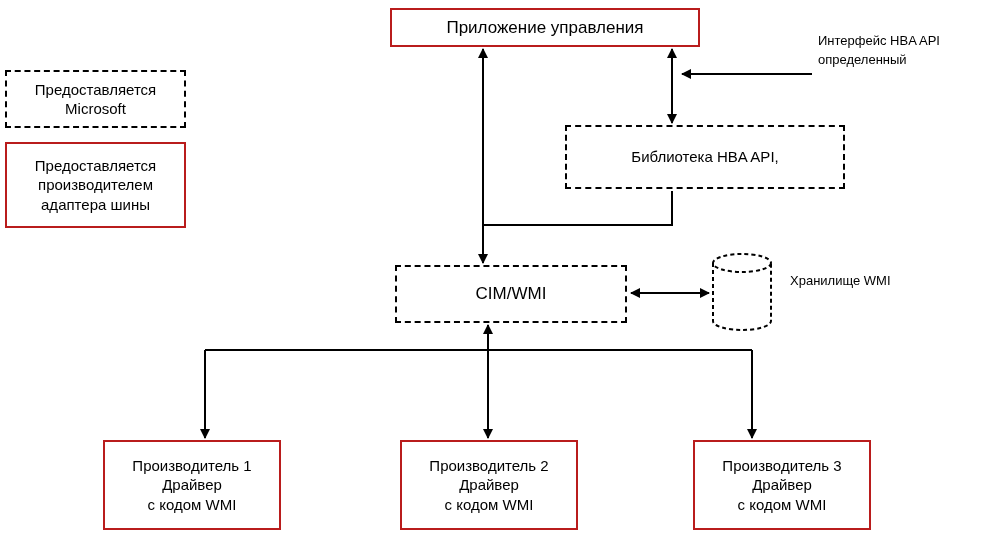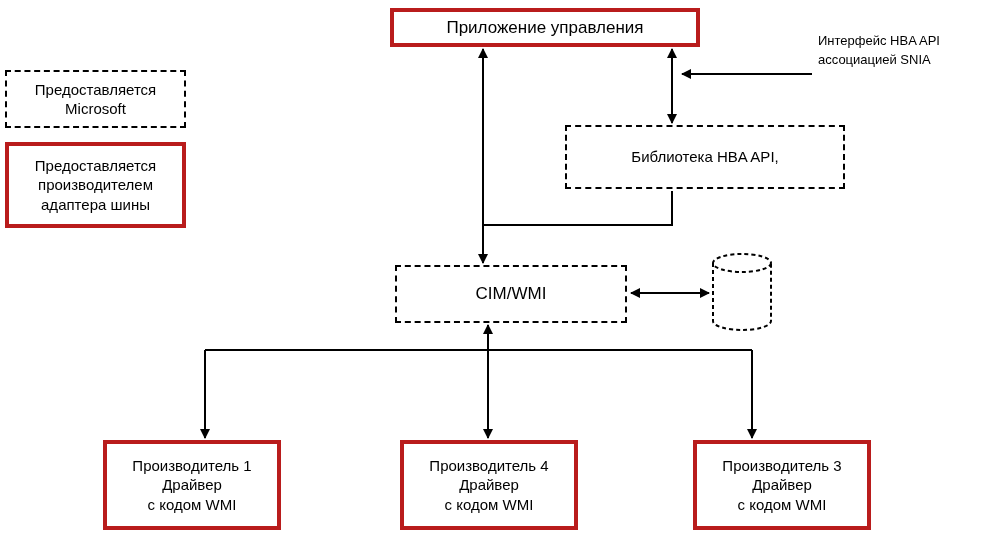--- a/index.html
+++ b/index.html
@@ -24,21 +24,21 @@
   .box {
     position: absolute;
     display: flex;
     flex-direction: column;
     align-items: center;
     justify-content: center;
     text-align: center;
     background: #ffffff;
     line-height: 1.28;
   }
-  .solid { border: 4px solid #b91c1c; }
+  .solid { border: 2px solid #b91c1c; }
   .dashed { border: 2px dashed #000; }
 
   .app-box      { left: 390px; top: 8px;   width: 310px; height: 39px; font-size: 17px; }
   .legend-ms    { left: 5px;   top: 70px;  width: 181px; height: 58px; font-size: 15px; }
   .legend-vn    { left: 5px;   top: 142px; width: 181px; height: 86px; font-size: 15px; }
   .hba-lib      { left: 565px; top: 125px; width: 280px; height: 64px; font-size: 15px; gap: 24px; }
   .cim-wmi      { left: 395px; top: 265px; width: 232px; height: 58px; font-size: 17px; }
   .driver       { top: 440px;  width: 178px; height: 90px; font-size: 15px; }
   .driver-1 { left: 103px; }
   .driver-2 { left: 400px; }
@@ -87,21 +87,21 @@
       <ellipse cx="742" cy="263" rx="29" ry="9"></ellipse>
     </g>
   </svg>
 
   <div class="box solid app-box">
     <span>Приложение управления</span>
   </div>
 
   <div class="note snia-note">
     <div>Интерфейс HBA API</div>
-    <div>ассоциацией SNIA</div>
+    <div>определенный</div>
   </div>
 
   <div class="box dashed legend-ms">
     <span>Предоставляется</span>
     <span>Microsoft</span>
   </div>
 
   <div class="box solid legend-vn">
     <span>Предоставляется</span>
     <span>производителем</span>
@@ -109,29 +109,30 @@
   </div>
 
   <div class="box dashed hba-lib">
     <span>Библиотека HBA API,</span>
   </div>
 
   <div class="box dashed cim-wmi">
     <span>CIM/WMI</span>
   </div>
 
+  <div class="note storage-note">Хранилище WMI</div>
 
   <div class="box solid driver driver-1">
     <span>Производитель 1</span>
     <span>Драйвер</span>
     <span>с кодом WMI</span>
   </div>
 
   <div class="box solid driver driver-2">
-    <span>Производитель 4</span>
+    <span>Производитель 2</span>
     <span>Драйвер</span>
     <span>с кодом WMI</span>
   </div>
 
   <div class="box solid driver driver-3">
     <span>Производитель 3</span>
     <span>Драйвер</span>
     <span>с кодом WMI</span>
   </div>
 

